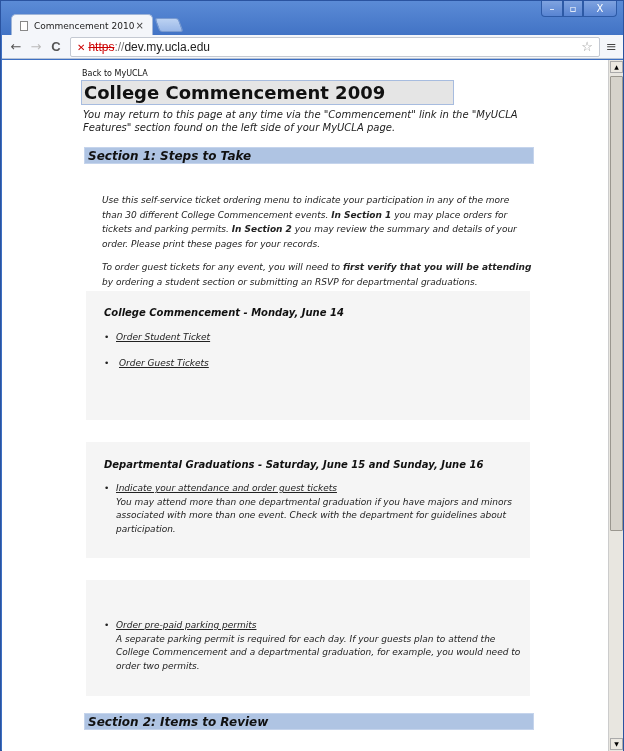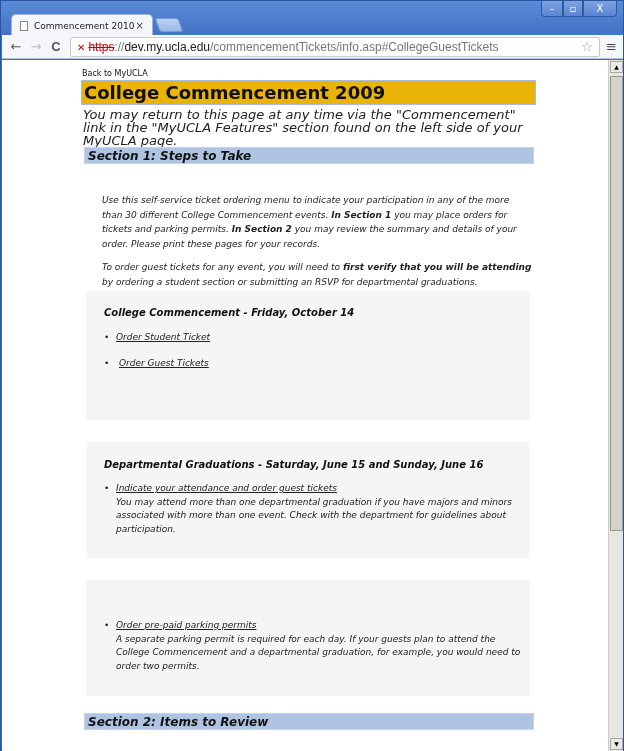--- a/index.html
+++ b/index.html
@@ -41,23 +41,23 @@
 
   .viewport { position: absolute; left: 1px; top: 59px; width: 606px; height: 691px; background: #fff; overflow: hidden; }
   .scrollbar { position: absolute; left: 607px; top: 59px; width: 15px; height: 691px; background: #e8e6e0; border-left: 1px solid #ccc; }
   .sb-up, .sb-down { position: absolute; left: 1px; width: 13px; height: 12px; background: #ece9e2; border: 1px solid #aaa;
     font-size: 6px; text-align: center; line-height: 10px; color: #000; }
   .sb-up { top: 1px; } .sb-down { bottom: 1px; }
   .sb-thumb { position: absolute; left: 1px; top: 16px; width: 13px; height: 455px; background: #d6d3cb; border: 1px solid #9a978f; border-radius: 1px; }
 
   .page { position: absolute; left: 79px; top: 0; width: 455px; font-family: "DejaVu Sans", sans-serif; color: #111; }
   .back-link { position: absolute; left: 1px; top: 9px; font-size: 8px; color: #111; text-decoration: none; }
-  .page-title { position: absolute; left: 0; top: 20px; width: 455px; height: 25px; background: #eab308; border: 1px solid #a7bcdf;
+  .page-title { position: absolute; left: 0; top: 20px; width: 373px; height: 25px; background: #e5e5e5; border: 1px solid #a7bcdf;
     font-size: 18px; font-weight: bold; padding-left: 2px; line-height: 24px; color: #111; }
-  .intro { position: absolute; left: 2px; top: 48px; width: 450px; font-size: 13px; font-style: italic; line-height: 13px; color: #222; }
+  .intro { position: absolute; left: 2px; top: 48px; width: 450px; font-size: 10px; font-style: italic; line-height: 13px; color: #222; }
   .section-head { position: absolute; left: 3px; width: 450px; height: 17px; background: #afc4e3; border: 1px solid #c5d4ec;
     font-size: 12px; font-weight: bold; font-style: italic; padding-left: 3px; line-height: 16px; color: #111; }
   .s1 { top: 87px; } .s2 { top: 653px; }
   .desc { position: absolute; left: 21px; width: 430px; font-size: 9px; font-style: italic; line-height: 14.5px; color: #222; }
   .desc b { font-weight: bold; }
   .d1 { top: 133px; } .d2 { top: 200px; }
 
   .card { position: absolute; left: 5px; width: 444px; background: #f5f5f5; }
   .c1 { top: 231px; height: 129px; } .c2 { top: 382px; height: 116px; } .c3 { top: 520px; height: 116px; }
   .card-title { position: absolute; left: 18px; font-size: 10px; font-weight: bold; font-style: italic; color: #111; }
@@ -93,40 +93,39 @@
 
   <div class="toolbar">
     <span class="nav-btn back">←</span>
     <span class="nav-btn fwd">→</span>
     <span class="nav-btn" style="font-weight:bold;font-family:'Liberation Sans',sans-serif;">C</span>
     <div class="omnibox">
       <span class="lock">✕</span>
       <span class="proto">https</span>
         <span class="path">://</span>
         <span class="host">dev.my.ucla.edu</span>
-        <span class="path">/commencementTickets/info.asp#CollegeGuestTickets</span>
       <span class="star">☆</span>
     </div>
     <span class="menu-icon">≡</span>
   </div>
 
   <div class="viewport">
     <div class="page">
       <a class="back-link" href="#">Back to MyUCLA</a>
       <div class="page-title">College Commencement 2009</div>
       <div class="intro">You may return to this page at any time via the "Commencement" link in the "MyUCLA Features" section found on the left side of your MyUCLA page.</div>
 
       <div class="section-head s1">Section 1: Steps to Take</div>
 
       <div class="desc d1"><span>Use this self-service ticket ordering menu to indicate your participation in any of the more than 30 different College Commencement events. </span><b>In Section 1</b><span> you may place orders for tickets and parking permits. </span><b>In Section 2</b><span> you may review the summary and details of your order. Please print these pages for your records.</span></div>
 
       <div class="desc d2"><span>To order guest tickets for any event, you will need to </span><b>first verify that you will be attending</b><span> by ordering a student section or submitting an RSVP for departmental graduations.</span></div>
 
       <div class="card c1">
-        <div class="card-title">College Commencement - Friday, October 14</div>
+        <div class="card-title">College Commencement - Monday, June 14</div>
         <div class="item i1">
           <span class="bullet">•</span>
           <a href="#">Order Student Ticket</a>
         </div>
         <div class="item i2">
           <span class="bullet">•</span>
           <a href="#">Order Guest Tickets</a>
         </div>
       </div>
 

